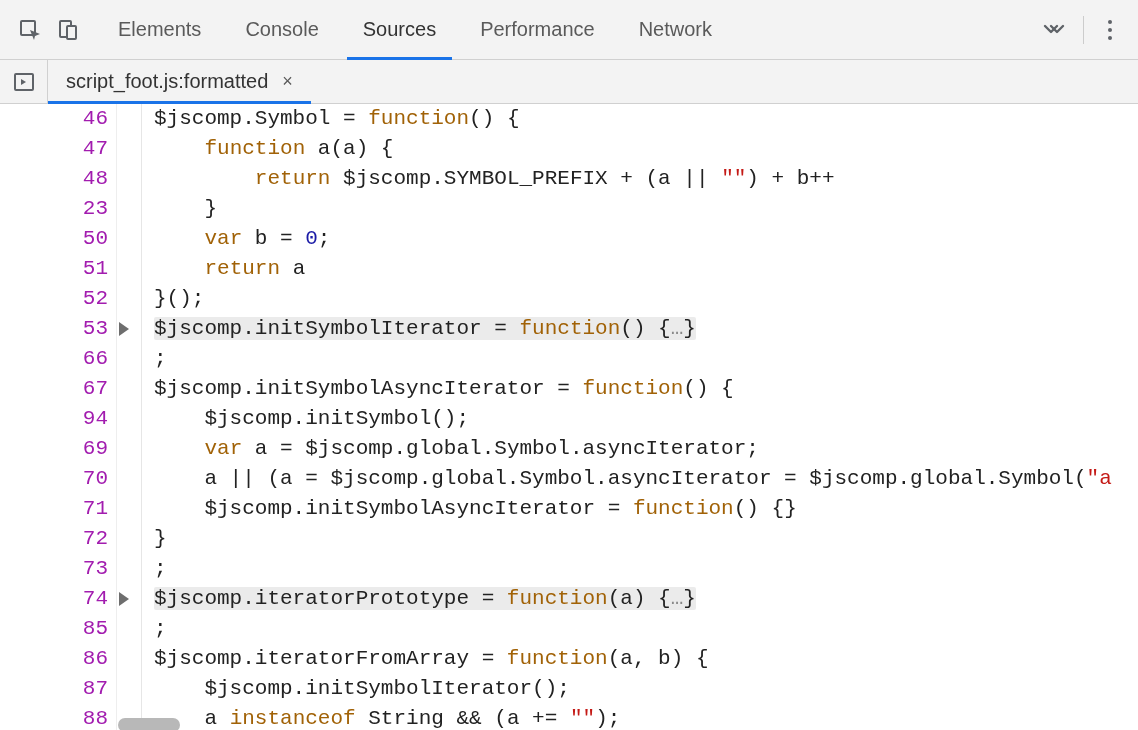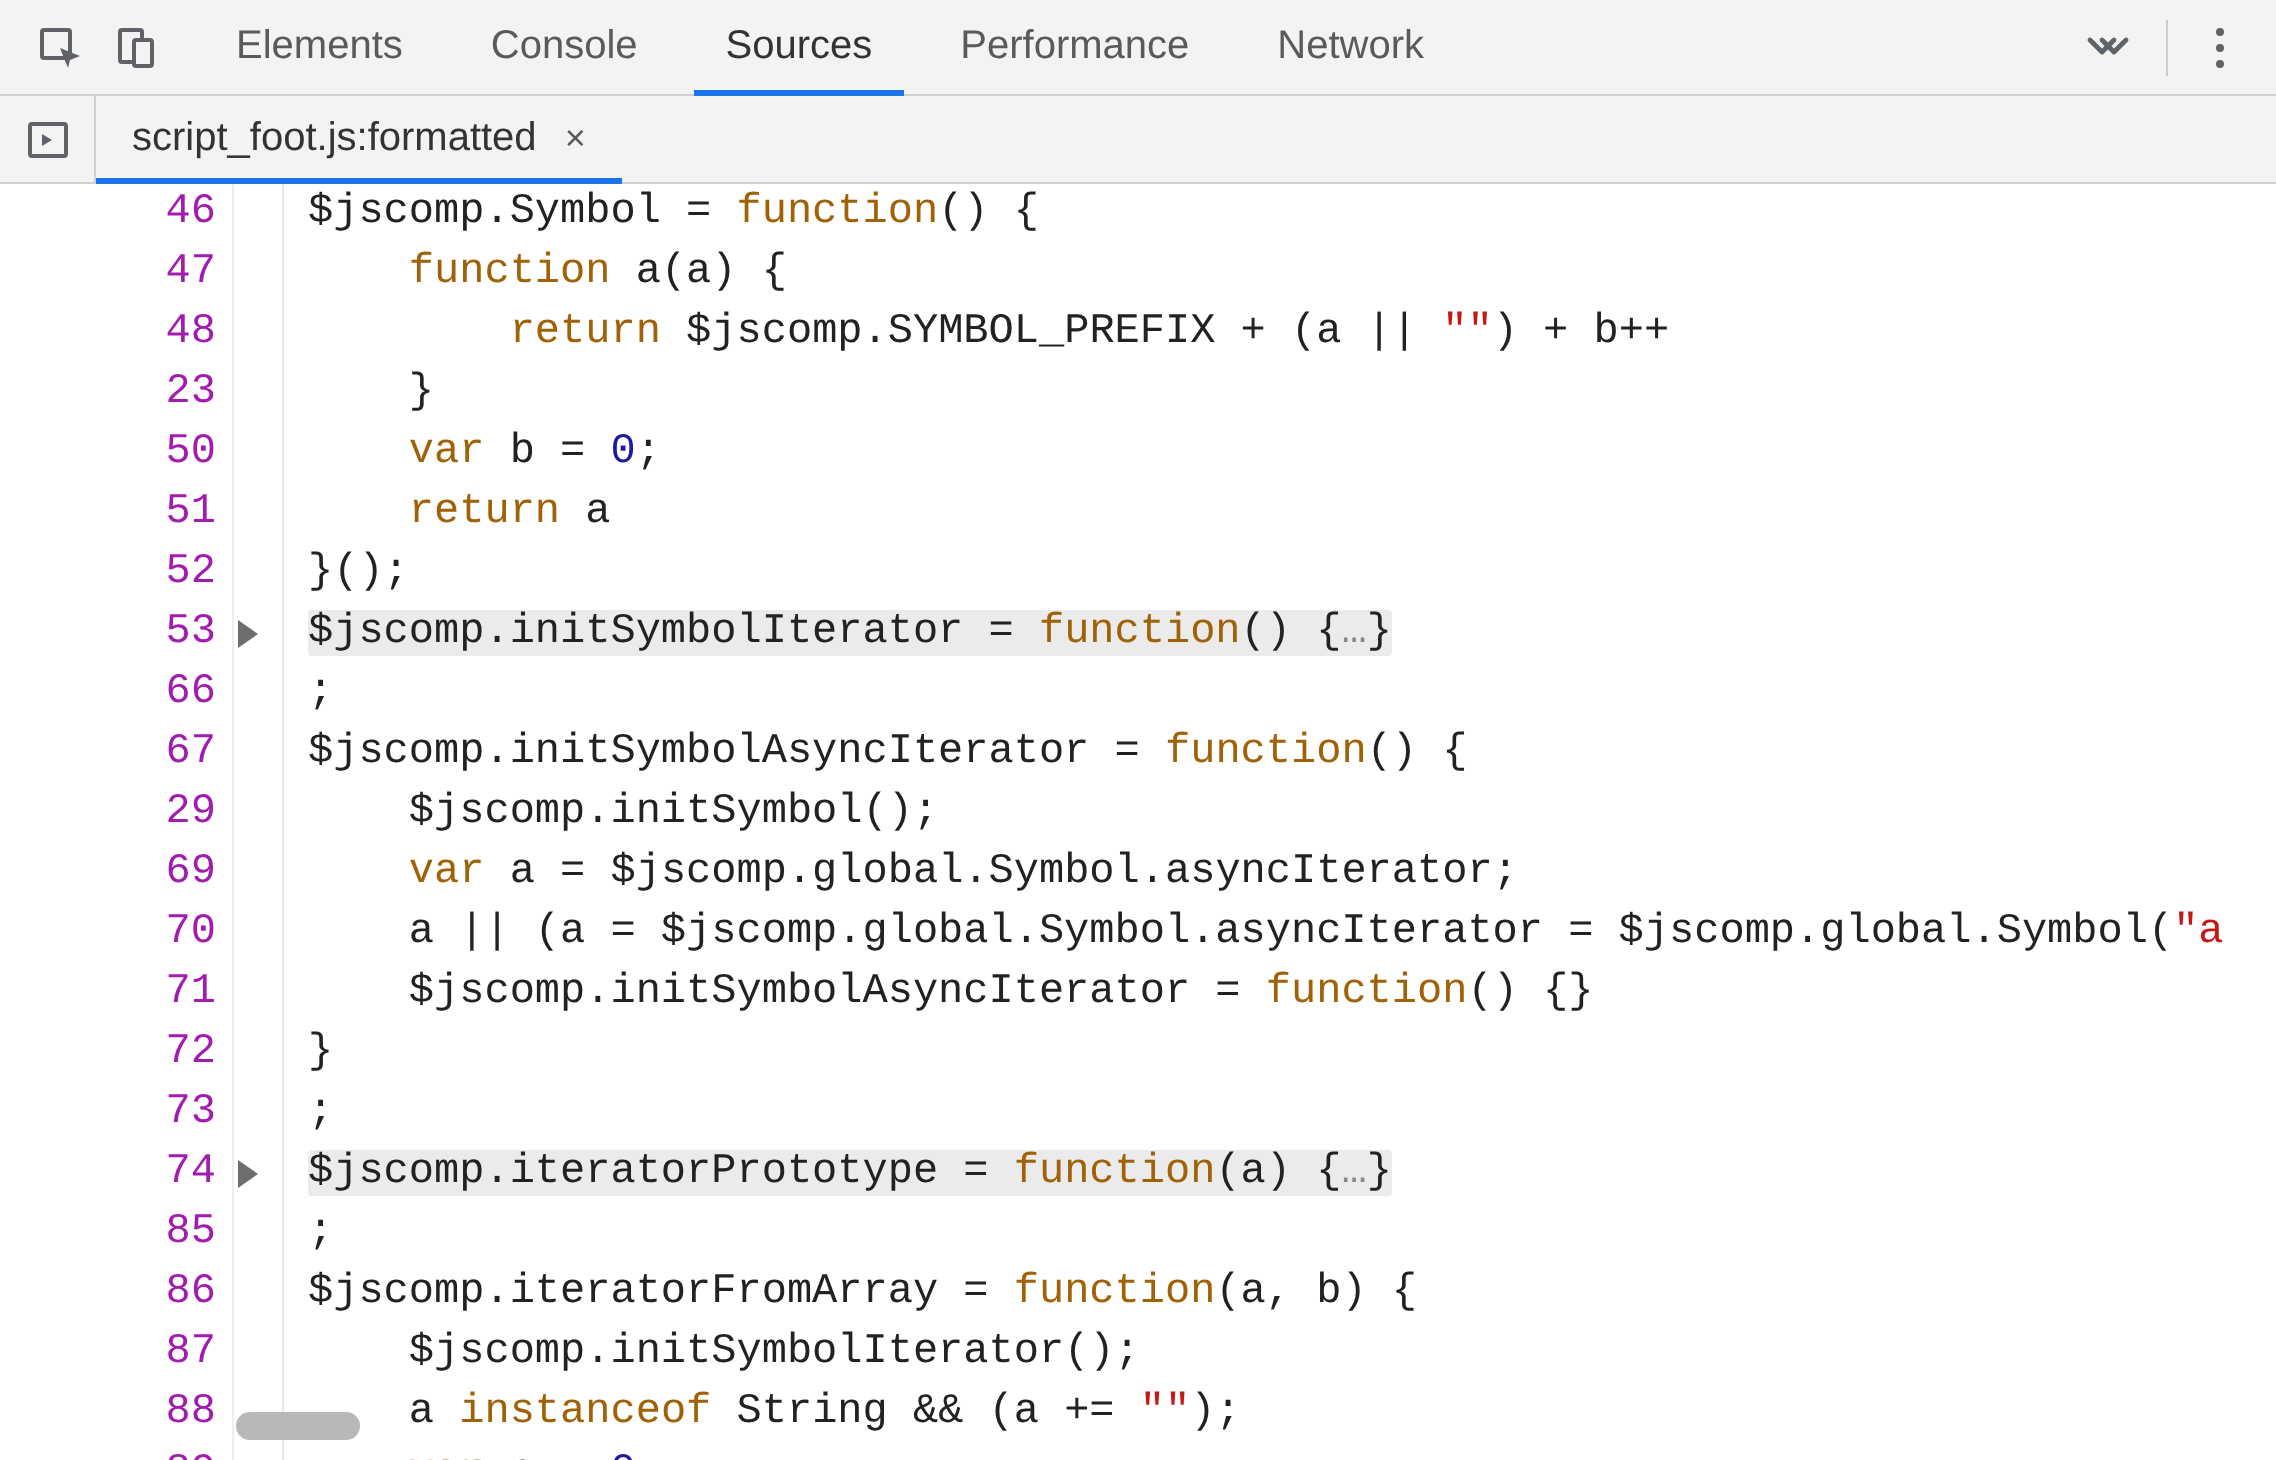--- a/index.html
+++ b/index.html
@@ -9,21 +9,21 @@
     font-family: -apple-system, BlinkMacSystemFont, "Helvetica Neue", Arial, sans-serif;
     background: #fff;
     overflow: hidden;
     color: #333;
   }
 
   
   .top-toolbar {
     display: flex;
     align-items: center;
-    height: 48px;
+    height: 60px;
     background: #f3f3f3;
     border-bottom: 1px solid #d0d0d0;
     font-size: 20px;
     color: #5a5a5a;
   }
   .toolbar-icons {
     display: flex;
     align-items: center;
     gap: 14px;
     padding: 0 16px 0 18px;
@@ -234,18 +234,18 @@
       <polygon points="8,8 8,14 13,11" fill="#5f6368" stroke="none"></polygon>
     </svg>
   </div>
   <div class="file-tab active">
     <span>script_foot.js:formatted</span>
     <span class="close-x">×</span>
   </div>
 </div>
 
 <div class="code-area">
-  <div class="gutter" id="gutter"><div>46</div><div>47</div><div>48</div><div>23</div><div>50</div><div>51</div><div>52</div><div>53</div><div>66</div><div>67</div><div>29</div><div>69</div><div>70</div><div>71</div><div>72</div><div>73</div><div>74</div><div>85</div><div>86</div><div>87</div><div>88</div><div>89</div></div>
+  <div class="gutter" id="gutter"><div>46</div><div>47</div><div>48</div><div>23</div><div>50</div><div>51</div><div>52</div><div>53</div><div>66</div><div>67</div><div>94</div><div>69</div><div>70</div><div>71</div><div>72</div><div>73</div><div>74</div><div>85</div><div>86</div><div>87</div><div>88</div><div>89</div></div>
   <div class="fold-col" id="fold-col"><div class="fold-tri" style="top: 210px;"></div><div class="fold-tri" style="top: 480px;"></div></div>
   <div class="code-border"></div>
   <div class="code-lines" id="code-lines"><div class="line"><span><span class="plain">$jscomp.Symbol = </span><span class="kw">function</span><span class="plain">() {</span></span></div><div class="line"><span><span class="plain">    </span><span class="kw">function</span><span class="plain"> a(a) {</span></span></div><div class="line"><span><span class="plain">        </span><span class="kw">return</span><span class="plain"> $jscomp.SYMBOL_PREFIX + (a || </span><span class="str">""</span><span class="plain">) + b++</span></span></div><div class="line"><span><span class="plain">    }</span></span></div><div class="line"><span><span class="plain">    </span><span class="kw">var</span><span class="plain"> b = </span><span class="num">0</span><span class="plain">;</span></span></div><div class="line"><span><span class="plain">    </span><span class="kw">return</span><span class="plain"> a</span></span></div><div class="line"><span><span class="plain">}();</span></span></div><div class="line"><span class="folded-bg"><span class="plain">$jscomp.initSymbolIterator = </span><span class="kw">function</span><span class="plain">() {</span><span class="ellipsis-badge">…</span><span class="plain">}</span></span></div><div class="line"><span><span class="plain">;</span></span></div><div class="line"><span><span class="plain">$jscomp.initSymbolAsyncIterator = </span><span class="kw">function</span><span class="plain">() {</span></span></div><div class="line"><span><span class="plain">    $jscomp.initSymbol();</span></span></div><div class="line"><span><span class="plain">    </span><span class="kw">var</span><span class="plain"> a = $jscomp.global.Symbol.asyncIterator;</span></span></div><div class="line"><span><span class="plain">    a || (a = $jscomp.global.Symbol.asyncIterator = $jscomp.global.Symbol(</span><span class="str">"a</span></span></div><div class="line"><span><span class="plain">    $jscomp.initSymbolAsyncIterator = </span><span class="kw">function</span><span class="plain">() {}</span></span></div><div class="line"><span><span class="plain">}</span></span></div><div class="line"><span><span class="plain">;</span></span></div><div class="line"><span class="folded-bg"><span class="plain">$jscomp.iteratorPrototype = </span><span class="kw">function</span><span class="plain">(a) {</span><span class="ellipsis-badge">…</span><span class="plain">}</span></span></div><div class="line"><span><span class="plain">;</span></span></div><div class="line"><span><span class="plain">$jscomp.iteratorFromArray = </span><span class="kw">function</span><span class="plain">(a, b) {</span></span></div><div class="line"><span><span class="plain">    $jscomp.initSymbolIterator();</span></span></div><div class="line"><span><span class="plain">    a </span><span class="kw">instanceof</span><span class="plain"> String &amp;&amp; (a += </span><span class="str">""</span><span class="plain">);</span></span></div><div class="line"><span><span class="plain">    </span><span class="kw">var</span><span class="plain"> c = </span><span class="num">0</span></span></div></div>
   <div class="hscroll-pill"></div>
 </div>
 
 </body></html>

